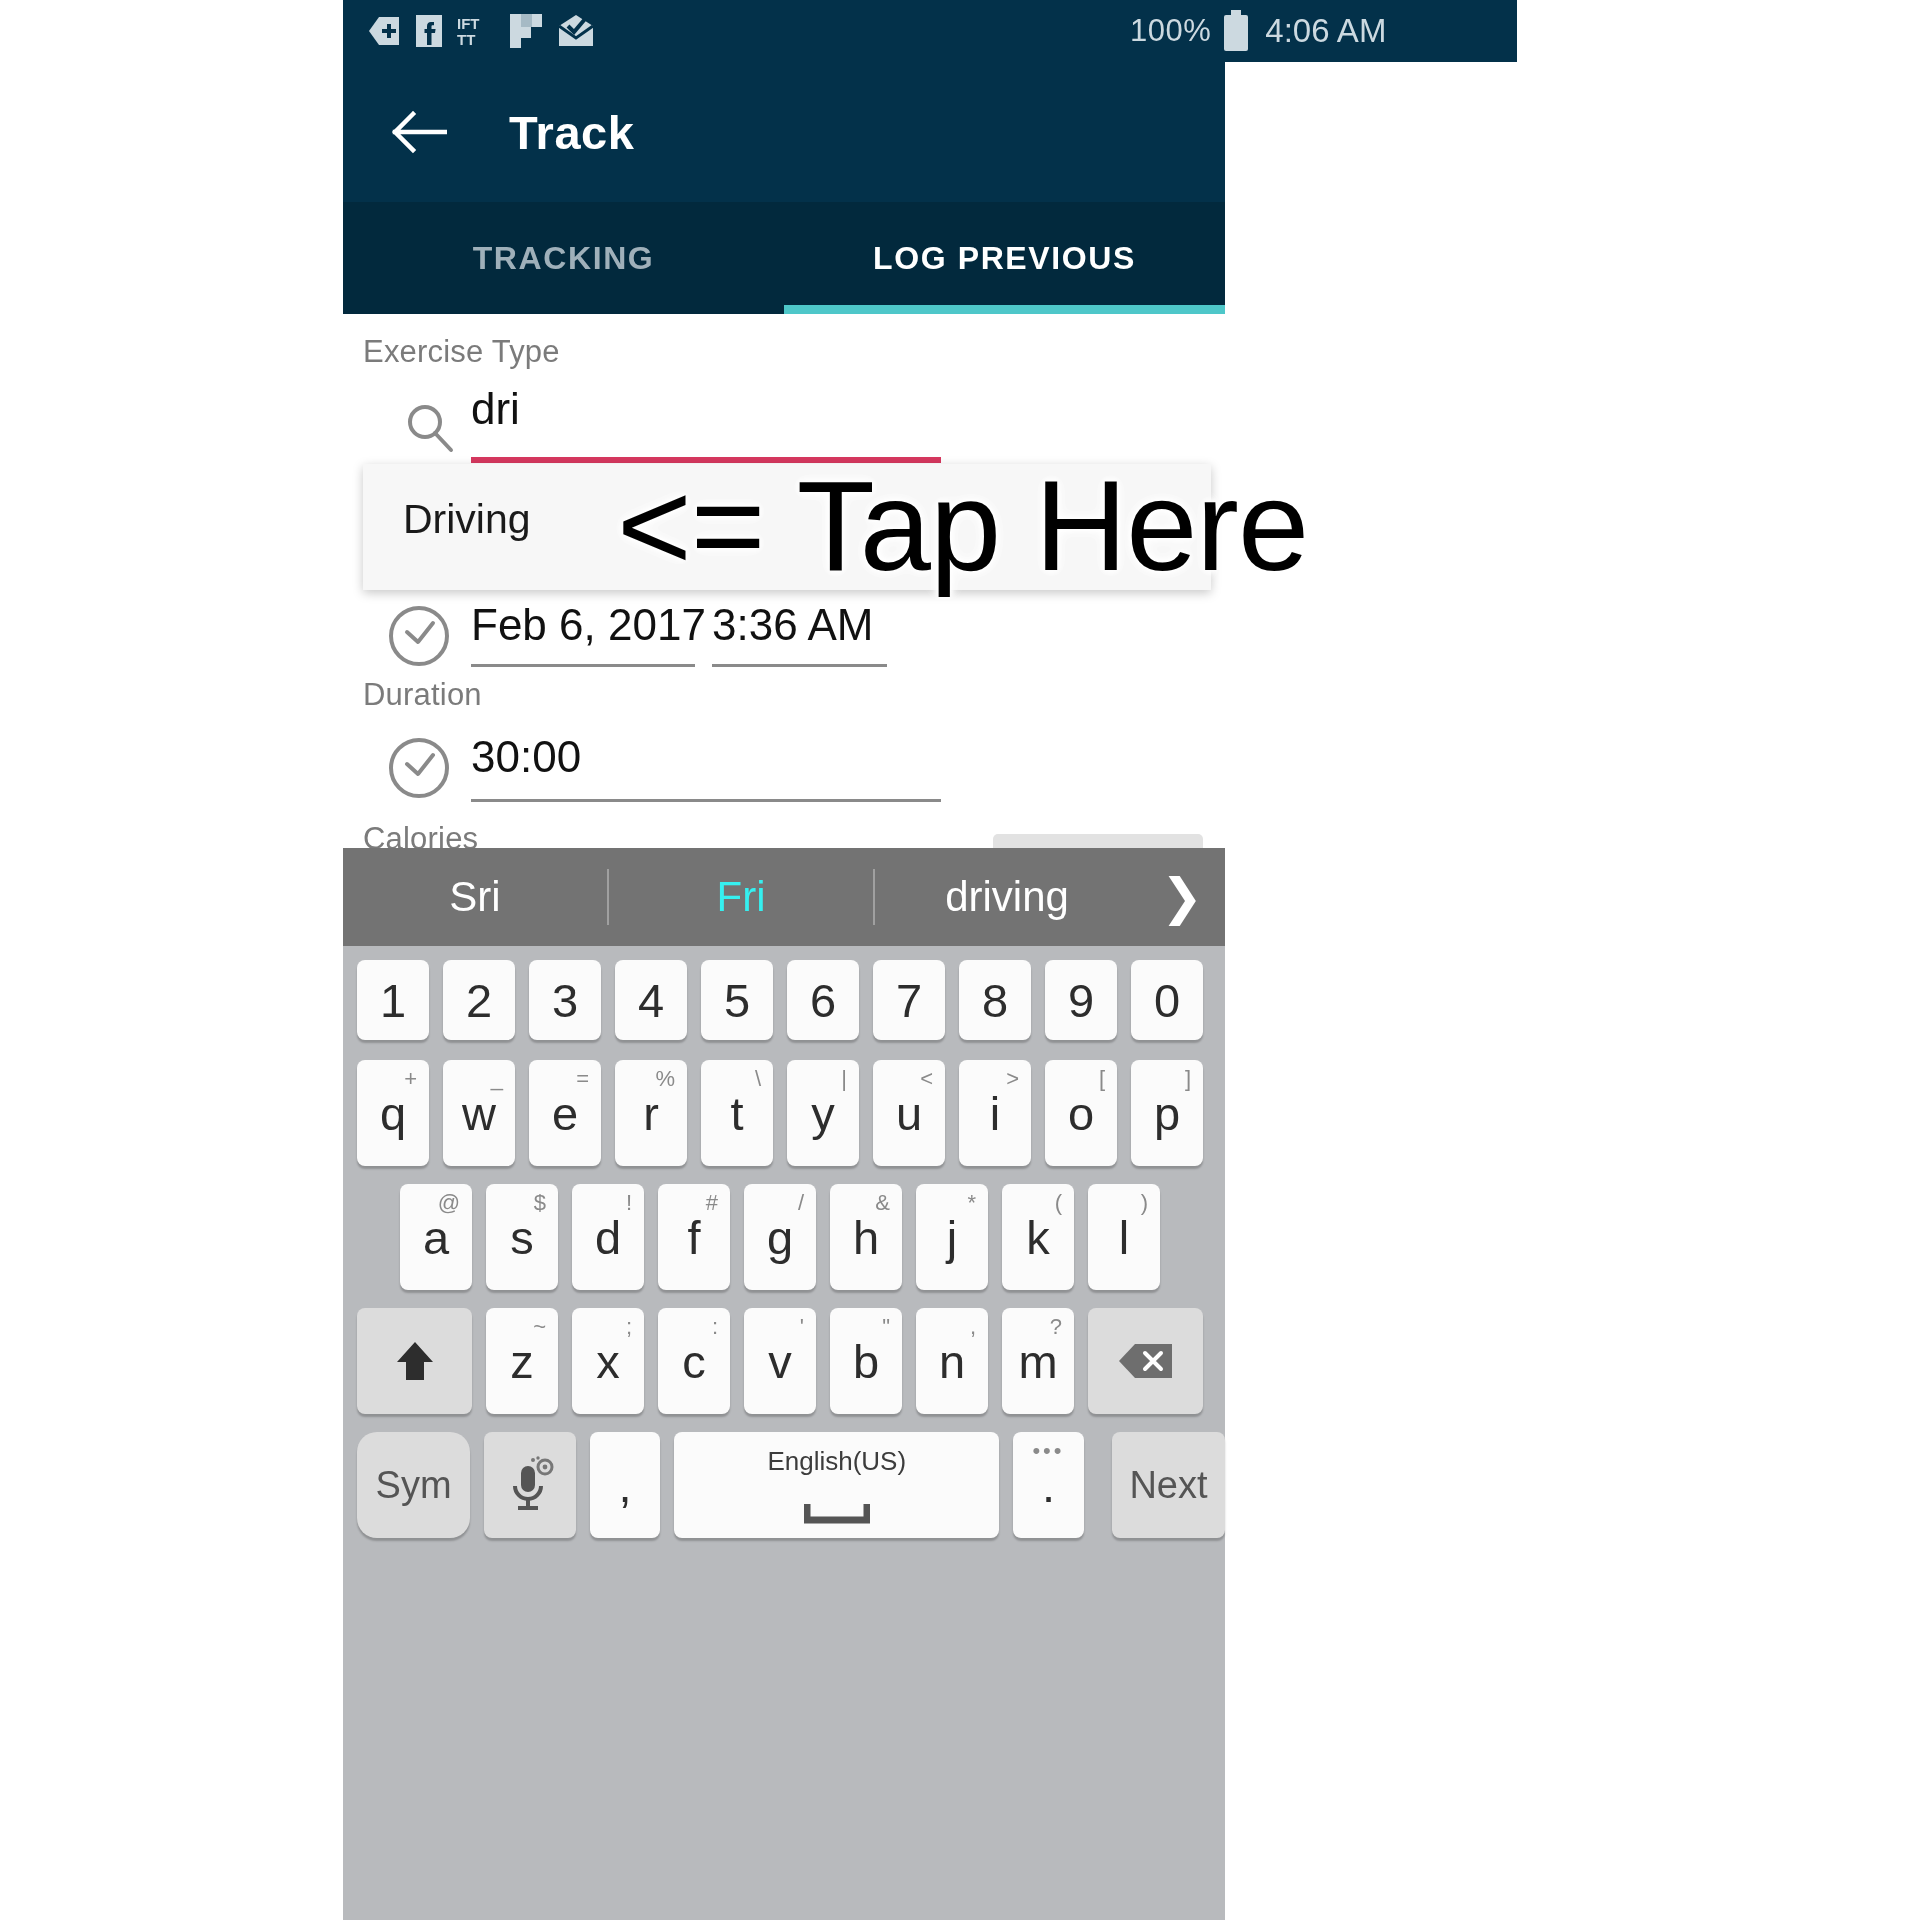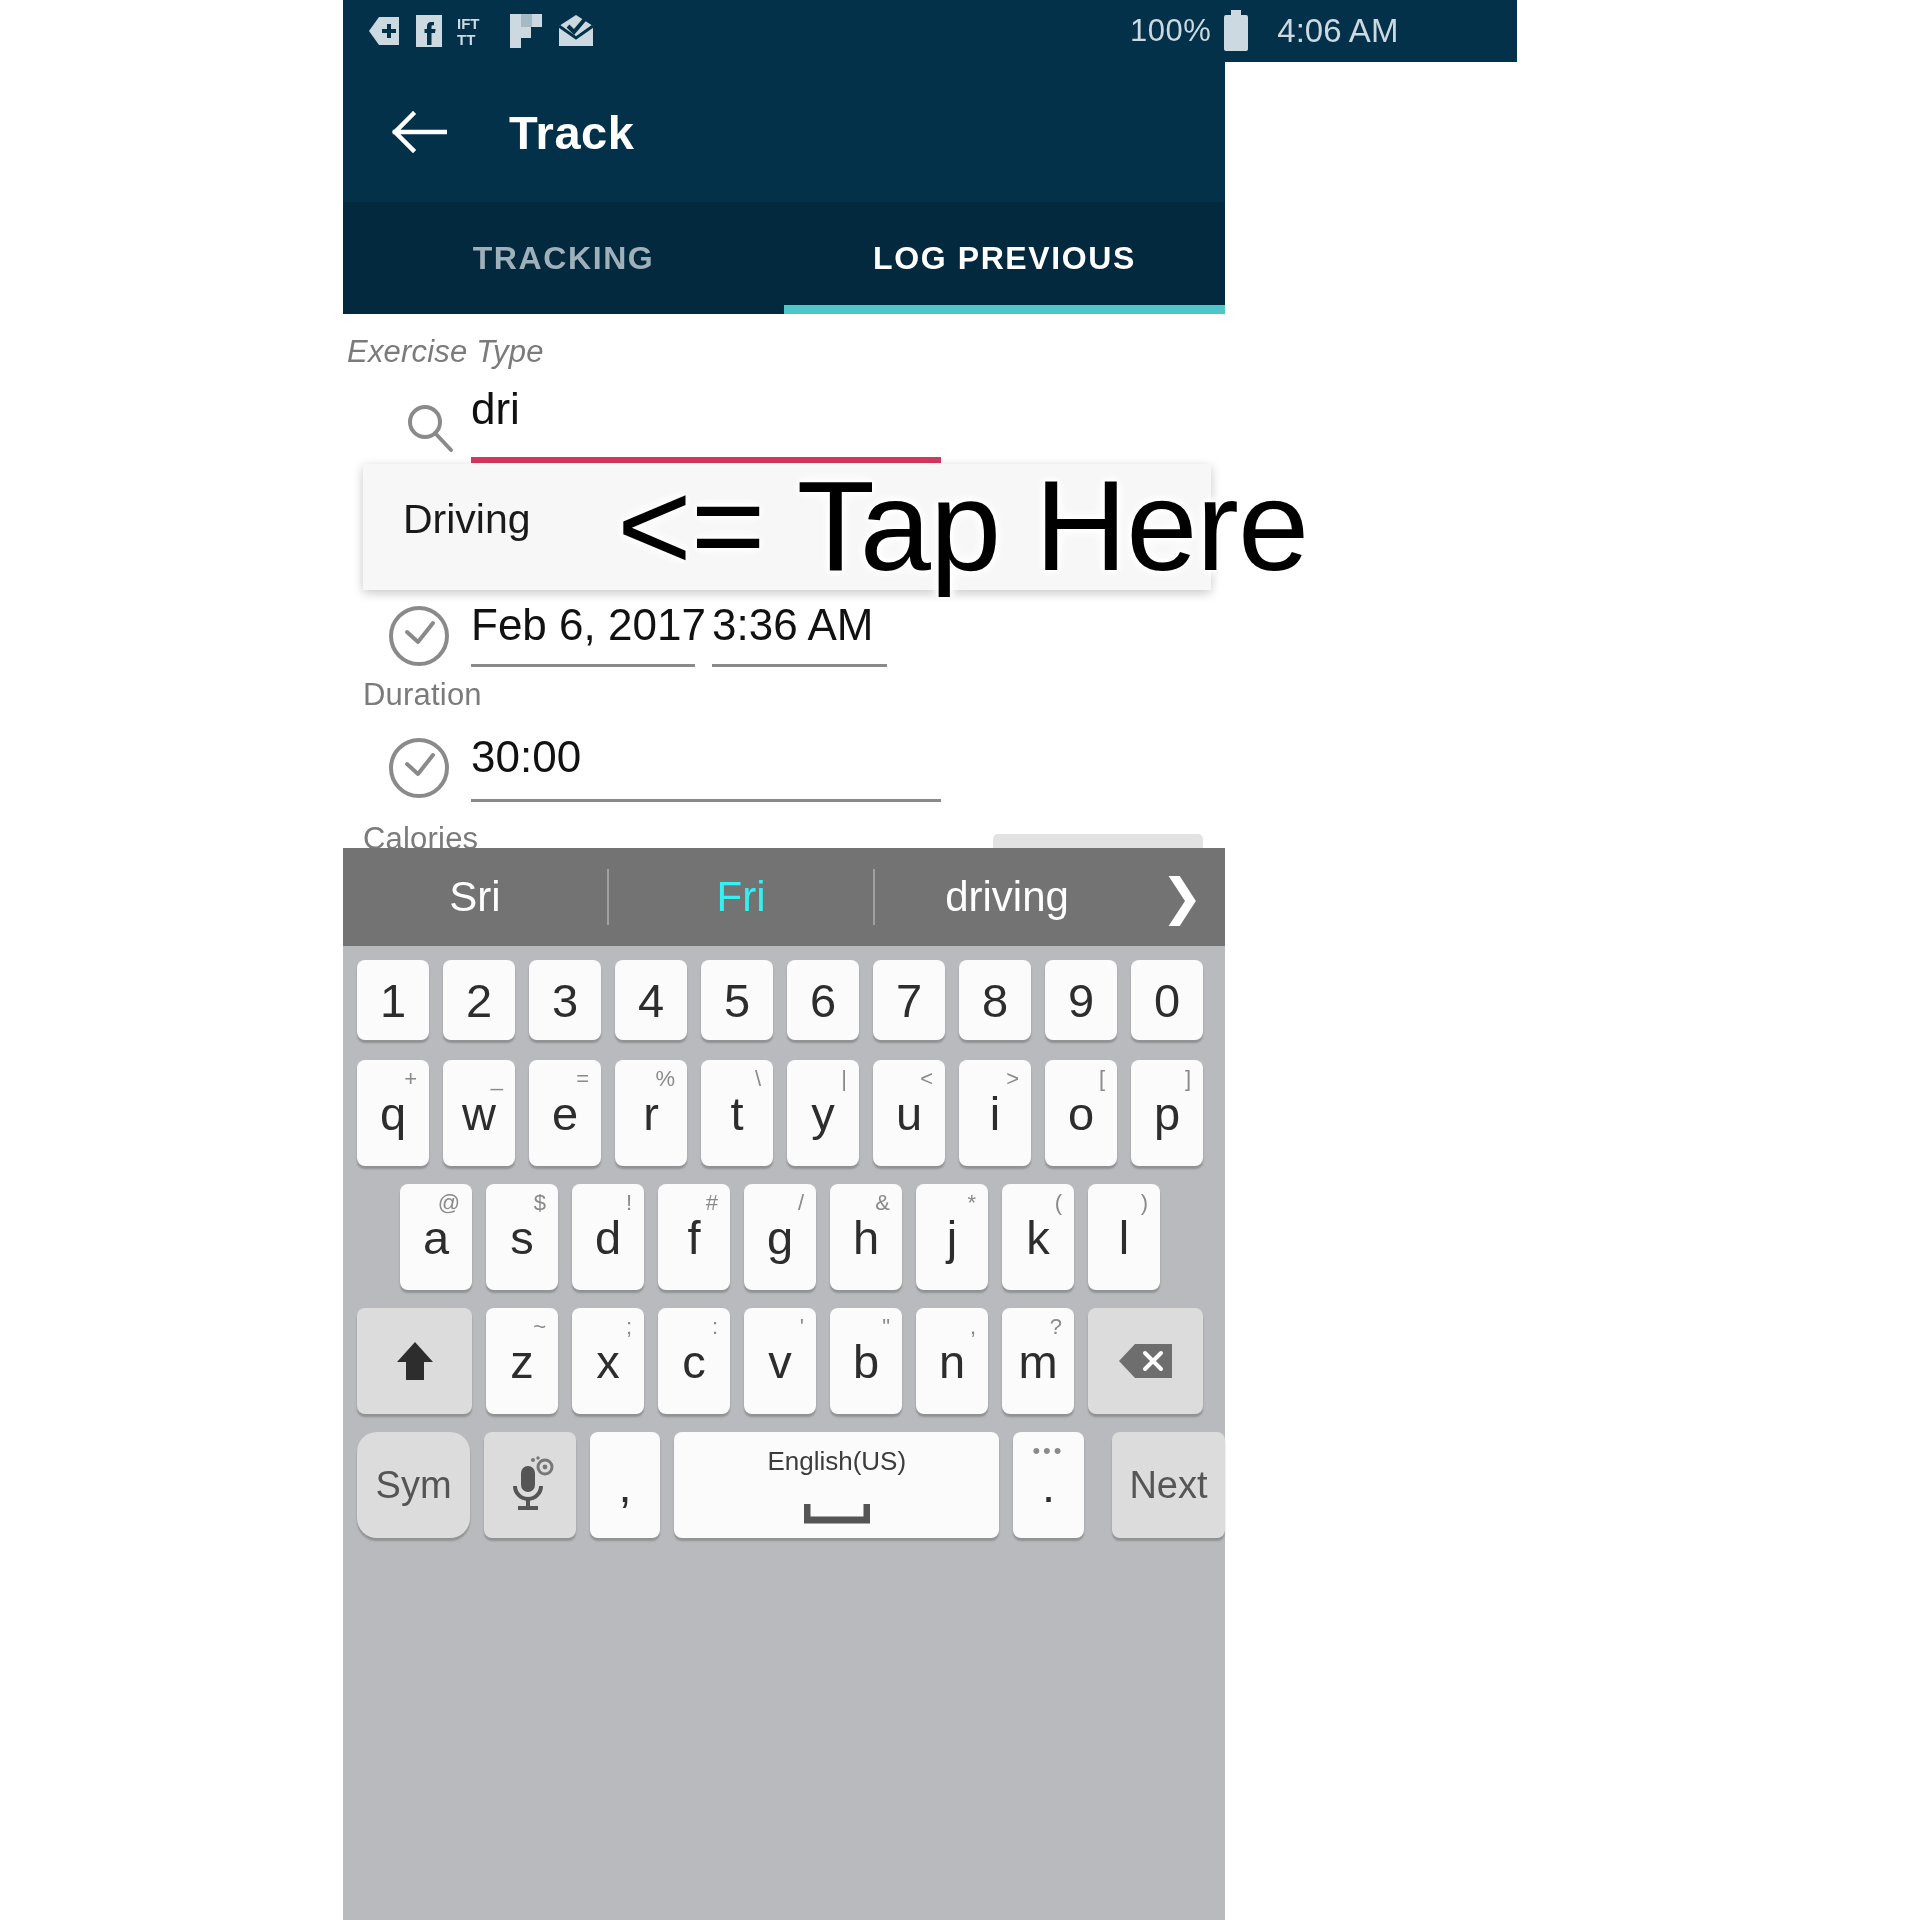--- a/index.html
+++ b/index.html
@@ -15,21 +15,21 @@
   }
 
   
   .statusbar {
     position:absolute; left:0; top:0; width:882px; height:62px;
     background:#03314a; display:flex; align-items:center;
   }
   .sb-left { display:flex; align-items:center; gap:13px; margin-left:24px; }
   .sb-ico { display:block; }
   .sb-text { color:#ccd9e0; font-size:31px; letter-spacing:0.5px; font-family:"Liberation Sans", sans-serif; }
-  .sb-time { color:#ccd9e0; font-size:33px; margin-left:16px; }
+  .sb-time { color:#ccd9e0; font-size:33px; margin-left:4px; }
 
   
   .statusbar-ext {
     position:absolute; left:1225px; top:0; width:292px; height:62px;
     background:#03314a; display:flex; align-items:center;
   }
 
   
   .actionbar {
     position:absolute; left:0; top:62px; width:882px; height:140px;
@@ -59,21 +59,21 @@
     position:absolute; bottom:0; left:0; width:100%; height:9px;
     background:#4ec7c9;
   }
 
   
   .form { position:absolute; left:0; top:314px; width:882px; bottom:0; background:#ffffff; }
 
   .field-label {
     position:absolute; color:#7b7b7b; font-size:31px; letter-spacing:0.2px;
   }
-  .lbl-exercise { left:4px; top:20px;font-style:italic; }
+  .lbl-exercise { left:20px; top:20px; }
   .lbl-duration { left:20px; top:363px; }
   .lbl-calories { left:20px; top:507px; }
 
   .search-icon { position:absolute; left:58px; top:85px; }
   .search-value {
     position:absolute; left:128px; top:70px;
     font-size:44px; color:#111; 
     text-underline-offset:6px;
   }
   .search-underline {

